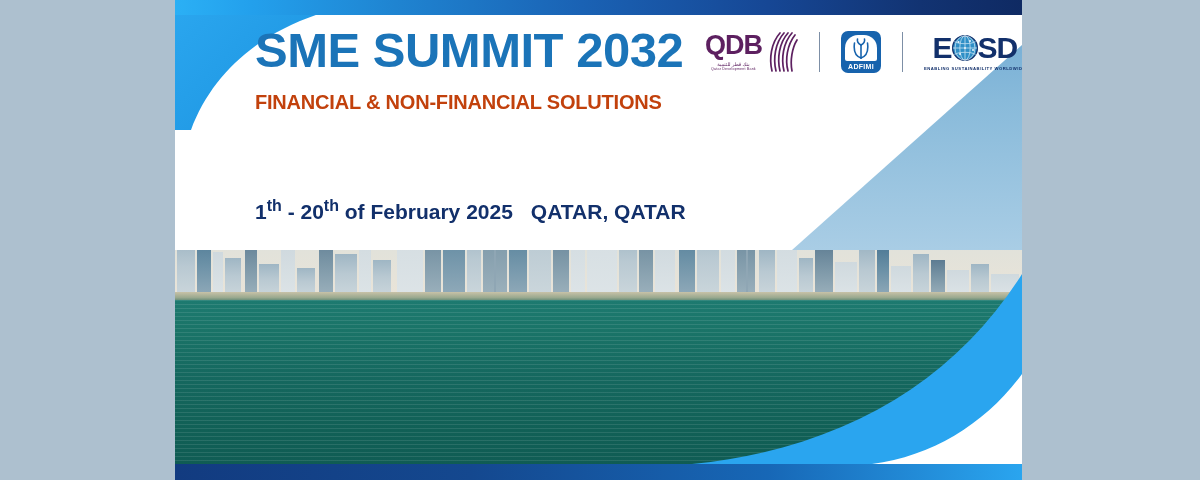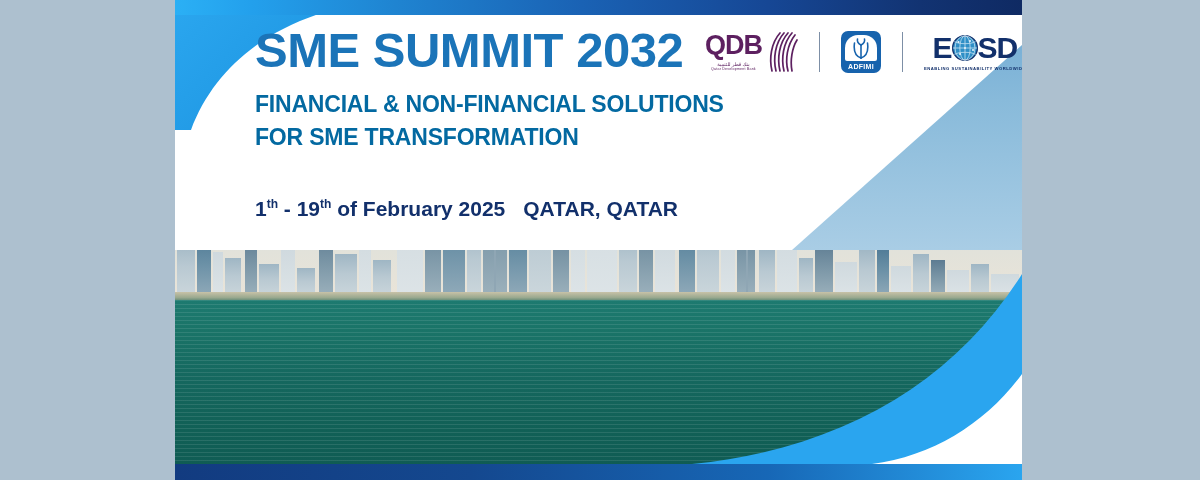--- a/index.html
+++ b/index.html
@@ -101,28 +101,28 @@
   }
 
   
   .title{
     position:absolute;left:80px;top:22px;
     font-size:49px;font-weight:bold;letter-spacing:-.5px;
     color:#1b74b8;white-space:nowrap;
   }
   .subtitle{
     position:absolute;left:80px;top:88px;
-    font-size:23px;font-weight:bold;line-height:1.42;letter-spacing:-.2px;
-    color:#0369a1;white-space:nowrap;
+    font-size:20px;font-weight:bold;line-height:1.42;letter-spacing:-.2px;
+    color:#c2410c;white-space:nowrap;
   }
   .dateline{
     position:absolute;left:80px;top:197px;
     font-size:21px;font-weight:bold;color:#12306b;white-space:nowrap;
   }
-  .dateline sup{font-size:12px;vertical-align:super;}
+  .dateline sup{font-size:16px;vertical-align:super;}
   .gapsp{display:inline-block;width:18px;}
 
   
   .logos{
     position:absolute;left:530px;top:22px;height:60px;
     display:flex;align-items:center;gap:8px;
   }
   .logo-sep{width:1px;height:40px;background:#7d8fa6;margin:0 13px;}
 
   
@@ -233,25 +233,24 @@
     <div class="top-strip"></div>
 
     <div class="swoosh"></div>
     <div class="swoosh2"></div>
     <div class="bottom-bar"></div>
 
     <div class="title">SME SUMMIT 2032</div>
 
     <div class="subtitle">
       <div>FINANCIAL &amp; NON-FINANCIAL SOLUTIONS</div>
-      <div>FOR SME TRANSFORMATION</div>
     </div>
 
     <div class="dateline">
-      <span>1</span><sup>th</sup><span> - </span><span>19</span><sup>th</sup><span> of February 2025</span><span class="gapsp"></span><span>QATAR, QATAR</span>
+      <span>1</span><sup>th</sup><span> - </span><span>20</span><sup>th</sup><span> of February 2025</span><span class="gapsp"></span><span>QATAR, QATAR</span>
     </div>
 
     <div class="logos">
 
       <div class="qdb">
         <div class="qdb-txt">
           <div class="qdb-main">QDB</div>
           <div class="qdb-ar">بنك قطر للتنمية</div>
           <div class="qdb-en">Qatar Development Bank</div>
         </div>

